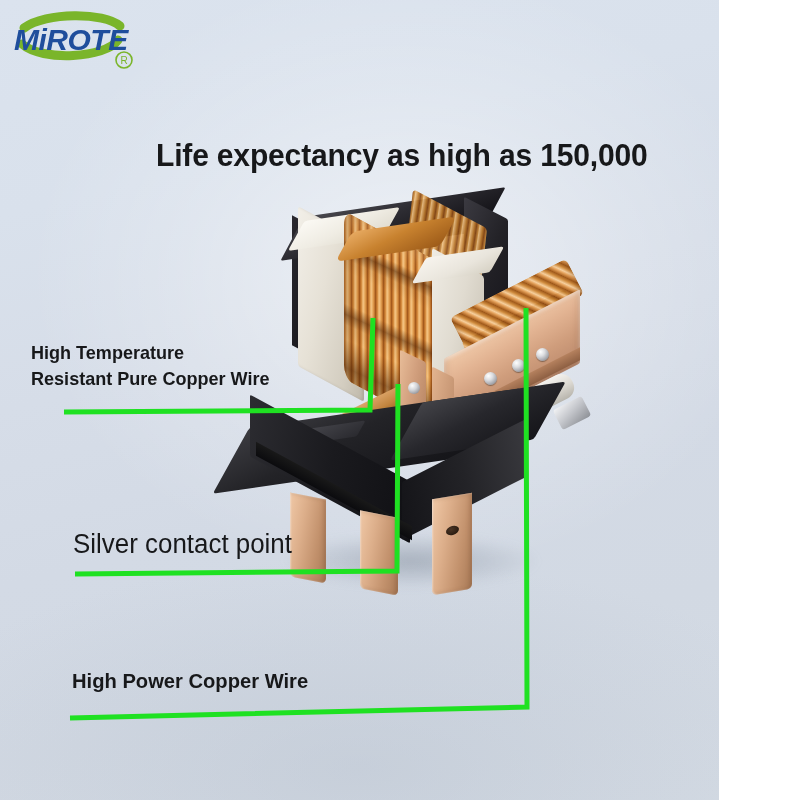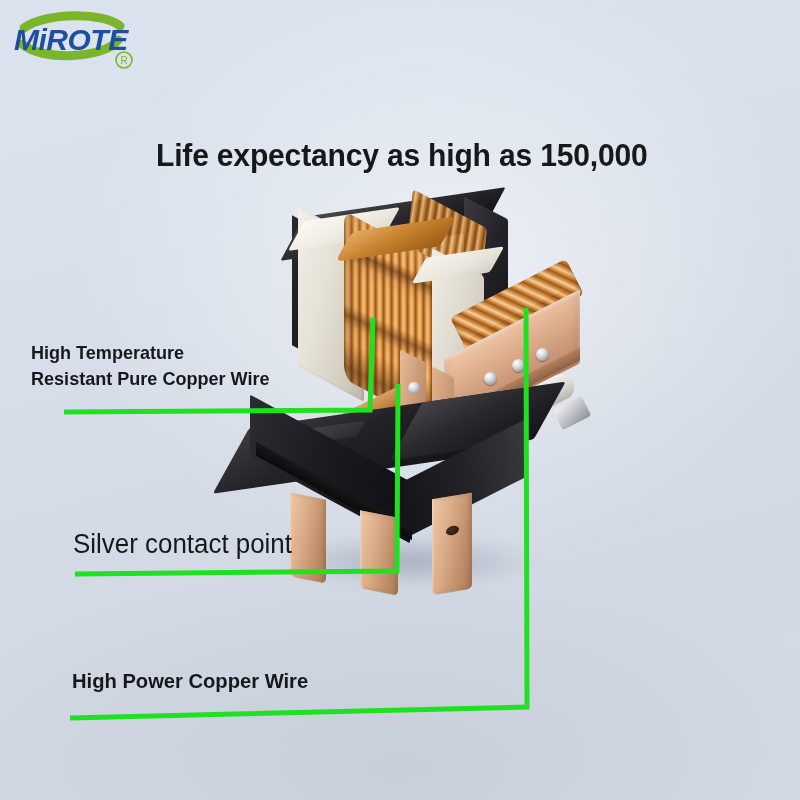--- a/index.html
+++ b/index.html
@@ -2,21 +2,21 @@
 <html><head>
 <meta charset="utf-8">
 <style>
   html, body {
     margin: 0;
     padding: 0;
     background: #ffffff;
   }
   #stage {
     position: relative;
-    width: 800px;
+    width: 719px;
     height: 800px;
     overflow: hidden;
     font-family: "Liberation Sans", sans-serif;
     background:
       linear-gradient(166deg,
         #dbe3ee 0%,
         #d9e1ec 22%,
         #d6dde8 42%,
         #d3dae5 60%,
         #d2d9e3 78%,

